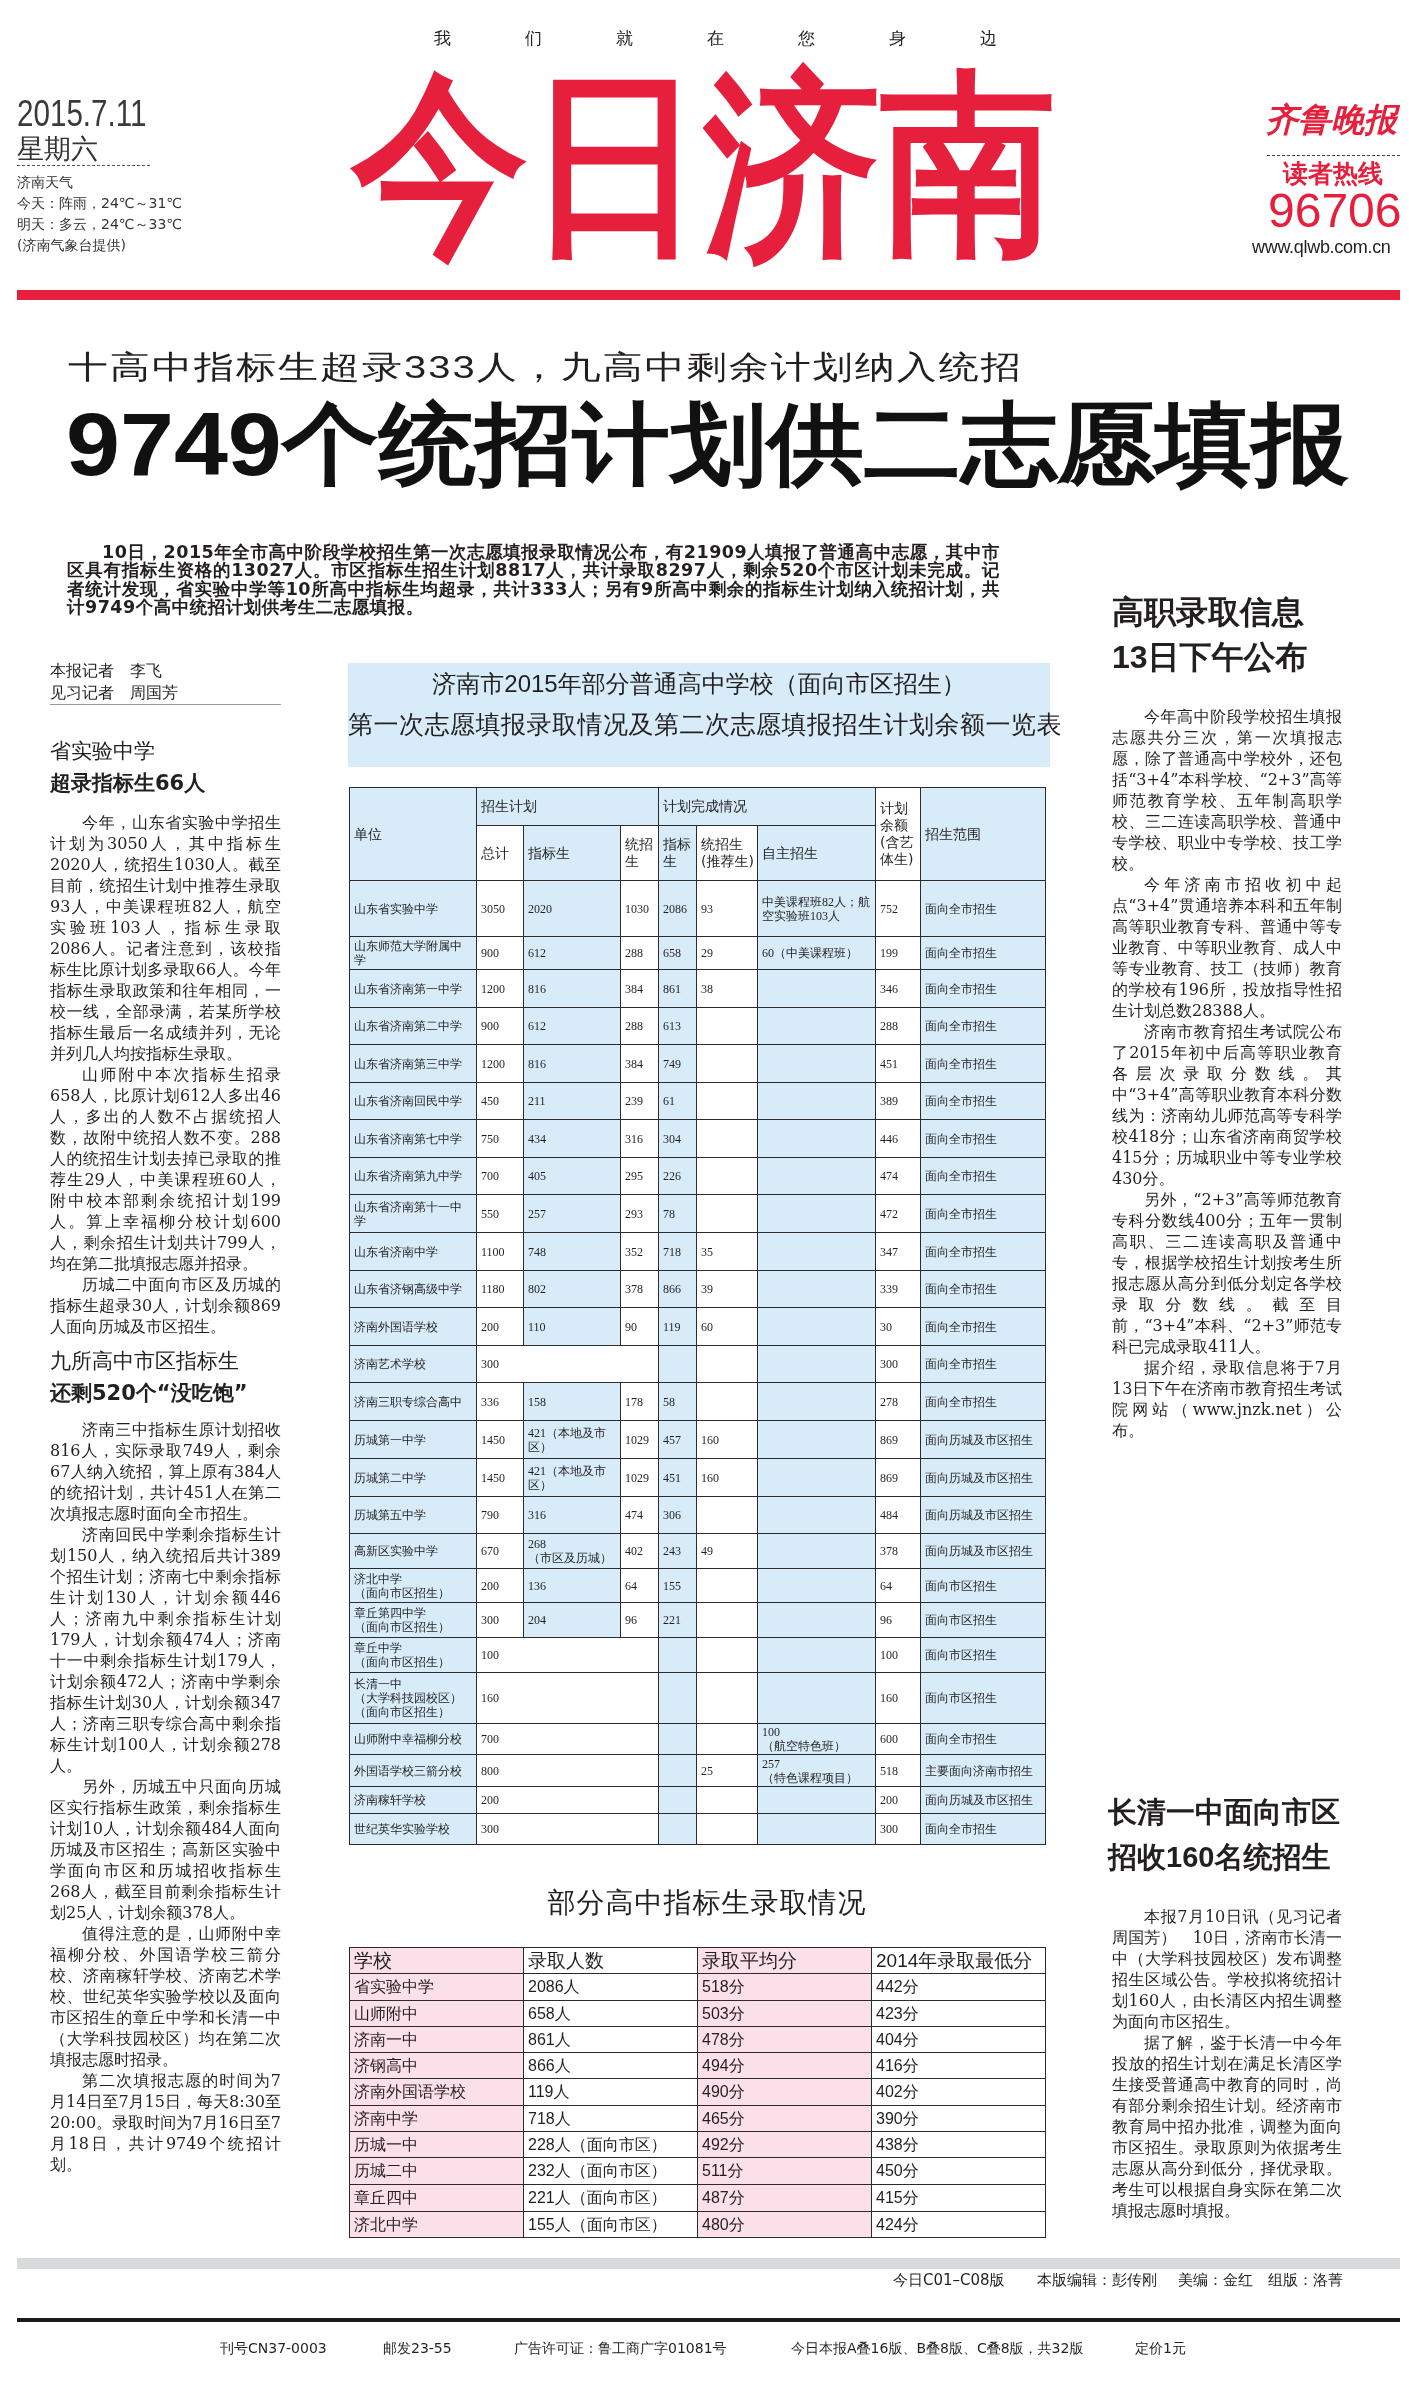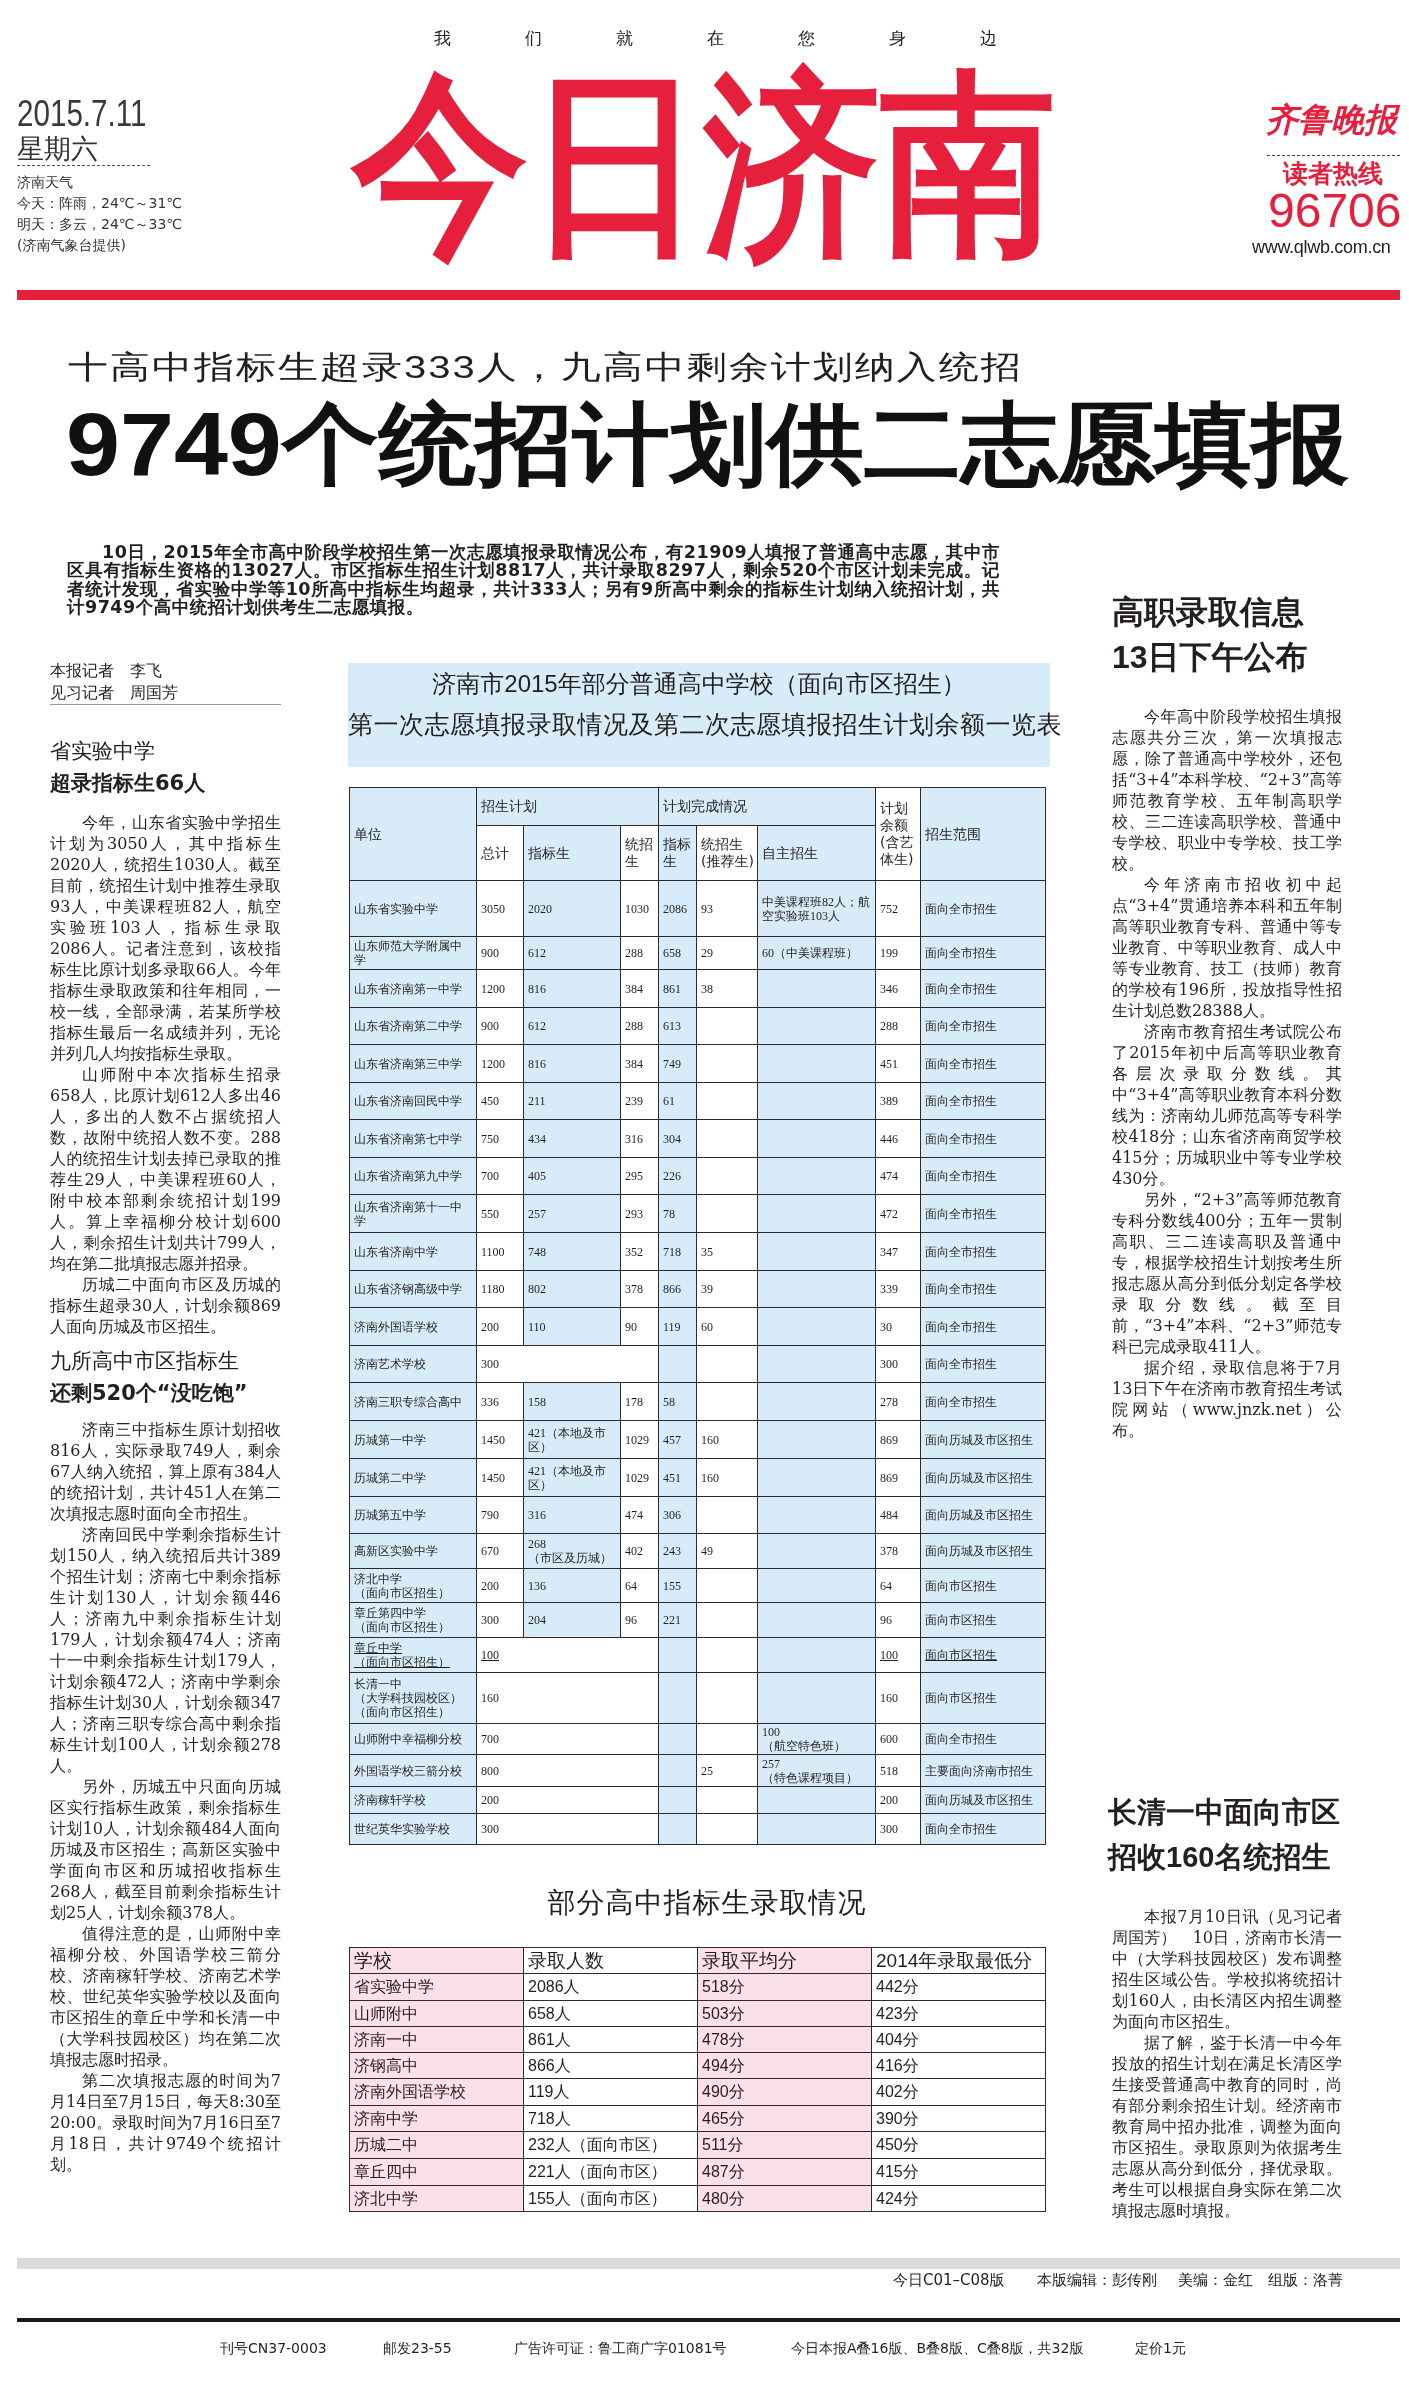--- a/index.html
+++ b/index.html
@@ -382,21 +382,21 @@
 （面向市区招生）</td>
           <td>300</td>
           <td class="sh">204</td>
           <td>96</td>
           <td class="sh">221</td>
           <td></td>
           <td class="sh"></td>
           <td>96</td>
           <td class="sh">面向市区招生</td>
         </tr>
-        <tr style="height: 35px; text-decoration: underline;">
+        <tr style="height: 35px;">
           <td class="sh">章丘中学
 （面向市区招生）</td>
           <td colspan="3" class="wh">100</td>
           <td class="sh"></td>
           <td></td>
           <td class="sh"></td>
           <td>100</td>
           <td class="sh">面向市区招生</td>
         </tr>
         <tr style="height: 51px;">
@@ -497,20 +497,26 @@
           <td>119人</td>
           <td class="pk">490分</td>
           <td>402分</td>
         </tr>
         <tr style="height: 26px;">
           <td class="pk">济南中学</td>
           <td>718人</td>
           <td class="pk">465分</td>
           <td>390分</td>
         </tr>
+        <tr style="height: 26px;">
+          <td class="pk">历城一中</td>
+          <td>228人（面向市区）</td>
+          <td class="pk">492分</td>
+          <td>438分</td>
+        </tr>
         <tr style="height: 27px;">
           <td class="pk">历城二中</td>
           <td>232人（面向市区）</td>
           <td class="pk">511分</td>
           <td>450分</td>
         </tr>
         <tr style="height: 27px;">
           <td class="pk">章丘四中</td>
           <td>221人（面向市区）</td>
           <td class="pk">487分</td>

